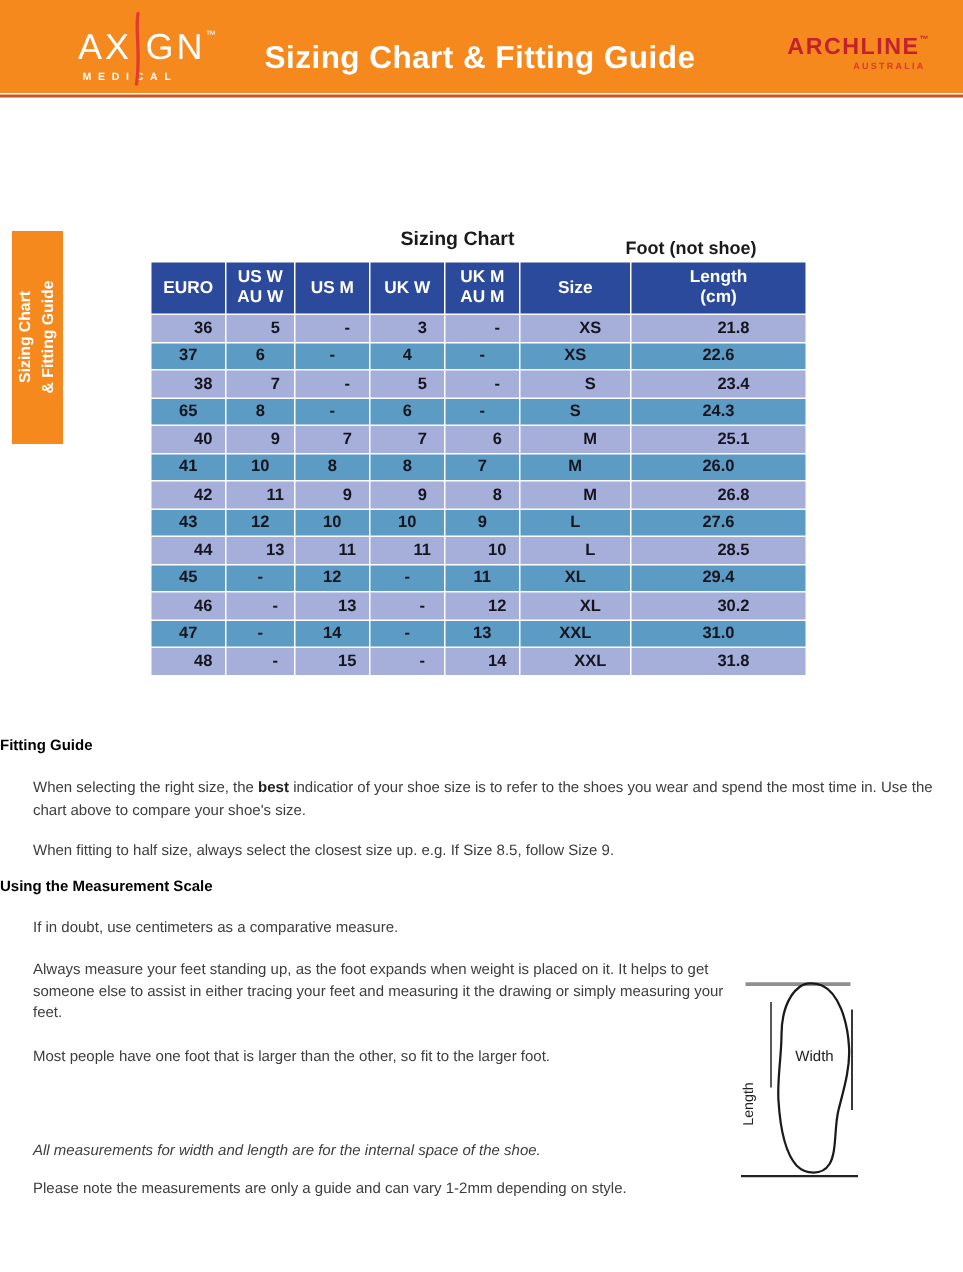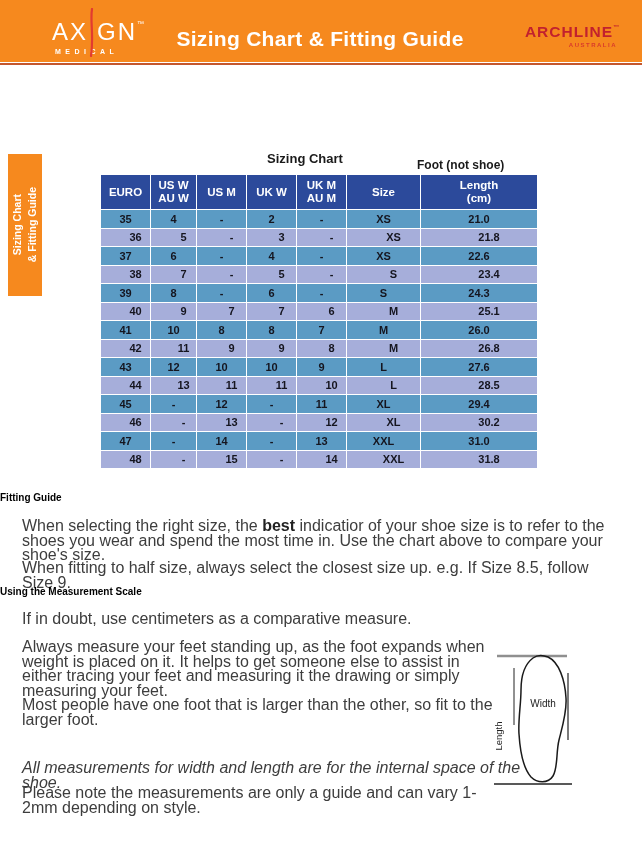--- a/index.html
+++ b/index.html
@@ -42,21 +42,21 @@
   .size-table td{font-size:11px;font-weight:700;color:#15151f;text-align:center;
                  height:17.5px;padding:0;line-height:12px;vertical-align:middle;}
   .size-table tr.row-a td{background:#5B9BC4;}
   .size-table tr.row-b td{background:#A6AEDA;padding-left:20px;}
   .c0{width:49px;} .c1{width:45px;} .c2{width:49px;} .c3{width:49px;}
   .c4{width:49px;} .c5{width:73px;} .c6{width:116px;}
 
   
   .h-center{position:absolute;left:0;width:610px;
             font-size:10px;font-weight:700;color:#000000;}
-  .para{position:absolute;left:22px;font-size:16px;line-height:14.5px;color:#3d3d3d;}
+  .para{position:absolute;left:22px;font-size:10px;line-height:14.5px;color:#3d3d3d;}
   .para b{color:#222;}
 
   
   .foot-diagram{position:absolute;left:488px;top:648px;width:154px;height:145px;}
   .foot-diagram svg{display:block;}
   .foot-diagram text{font-family:"Liberation Sans",sans-serif;fill:#222;}
 </style>
 </head>
 <body>
 
@@ -120,29 +120,20 @@
           <th>
             <div>Size</div>
           </th>
           <th>
             <div>Length</div>
             <div>(cm)</div>
           </th>
         </tr>
       </thead>
     <tbody>
-        <tr class="row-a">
-          <td>35</td>
-          <td>4</td>
-          <td>-</td>
-          <td>2</td>
-          <td>-</td>
-          <td>XS</td>
-          <td>21.0</td>
-        </tr>
         <tr class="row-b">
           <td>36</td>
           <td>5</td>
           <td>-</td>
           <td>3</td>
           <td>-</td>
           <td>XS</td>
           <td>21.8</td>
         </tr>
         <tr class="row-a">
@@ -157,21 +148,21 @@
         <tr class="row-b">
           <td>38</td>
           <td>7</td>
           <td>-</td>
           <td>5</td>
           <td>-</td>
           <td>S</td>
           <td>23.4</td>
         </tr>
         <tr class="row-a">
-          <td>39</td>
+          <td>65</td>
           <td>8</td>
           <td>-</td>
           <td>6</td>
           <td>-</td>
           <td>S</td>
           <td>24.3</td>
         </tr>
         <tr class="row-b">
           <td>40</td>
           <td>9</td>

